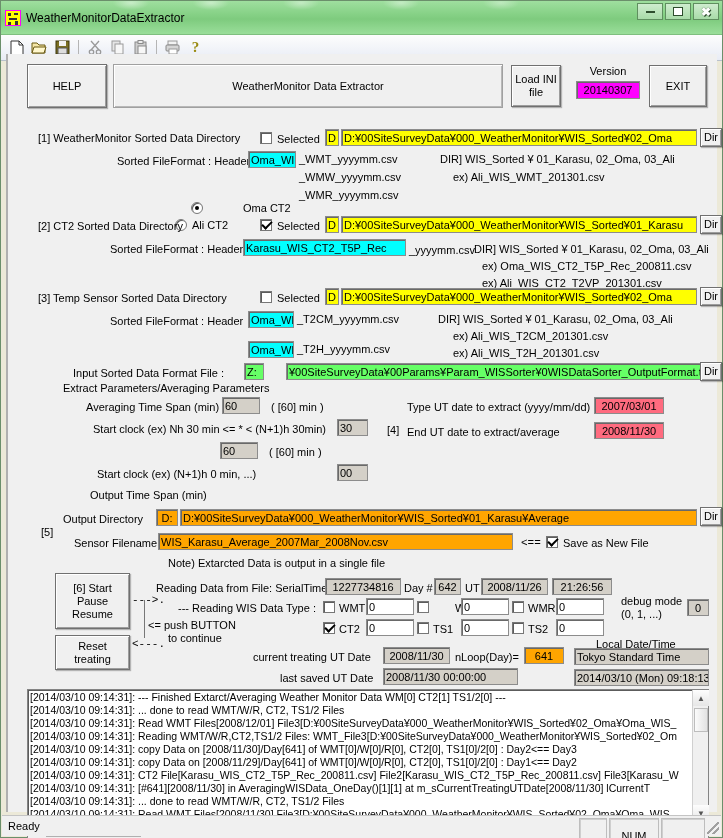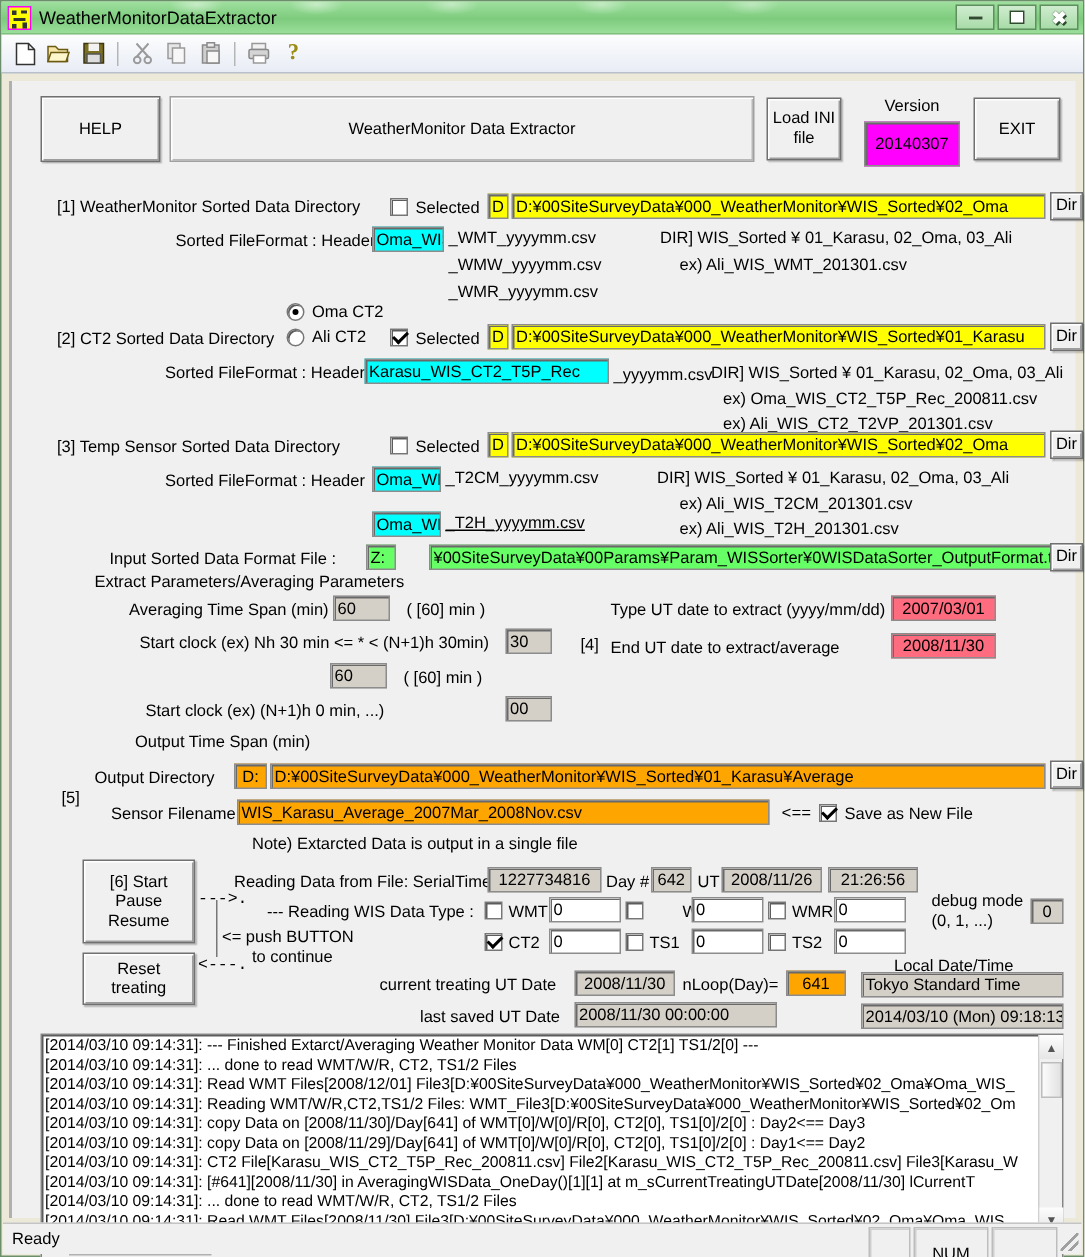--- a/index.html
+++ b/index.html
@@ -16,21 +16,21 @@
   
   .window {
     width: 723px; height: 838px;
     position: relative;
     background: #ece9d8;
     border: 1px solid #6b8f6b;
   }
 
   
   .titlebar {
-    height: 22px;
+    height: 34px;
     background: linear-gradient(to bottom, #9fdf9f 0%, #86d186 40%, #7ecb7e 55%, #9ade9a 100%);
     display: flex; align-items: center;
     position: relative;
     border-bottom: 1px solid #7fbf7f;
   }
   .titlebar::after {
     content: "";
     position: absolute; left: 0; top: 0; right: 0; bottom: 0;
     background:
       radial-gradient(ellipse 26px 10px at 130px 2px, rgba(255,255,255,.45), transparent 70%),
@@ -319,21 +319,21 @@
     <div class="grouppanel abs" style="left:105px; top:10px; width:390px; height:44px; display:flex; align-items:center; justify-content:center;">
       <span>WeatherMonitor Data Extractor</span>
     </div>
 
     <div class="btn3d abs" style="left:503px; top:11px; width:50px; height:42px;">
       <span>Load INI</span>
       <span>file</span>
     </div>
 
     <div class="lbl abs" style="left:568px; top:11px; width:64px; text-align:center;">Version</div>
-    <div class="fld magenta abs" style="left:568px; top:27px; width:64px; height:30px; justify-content:center;">20140307</div>
+    <div class="fld magenta abs" style="left:568px; top:27px; width:64px; height:18px; justify-content:center;">20140307</div>
 
     <div class="btn3d abs" style="left:641px; top:11px; width:58px; height:42px;">
       <span>EXIT</span>
     </div>
 
     <div class="lbl abs" style="left:30px; top:78px;">[1] WeatherMonitor Sorted Data Directory</div>
     <div class="abs" style="left:252px; top:78px;">
       <span class="cbx"></span>
     </div>
     <div class="lbl abs" style="left:269px; top:79px;">Selected</div>
@@ -346,23 +346,23 @@
     <div class="lbl abs" style="left:109px; top:101px;">Sorted FileFormat : Header</div>
     <div class="fld cyan abs" style="left:240px; top:97px; width:48px;">Oma_WIS</div>
     <div class="lbl abs" style="left:291px; top:99px;">_WMT_yyyymm.csv</div>
     <div class="lbl abs" style="left:291px; top:117px;">_WMW_yyyymm.csv</div>
     <div class="lbl abs" style="left:291px; top:135px;">_WMR_yyyymm.csv</div>
     <div class="lbl abs" style="left:432px; top:99px;">DIR] WIS_Sorted ¥ 01_Karasu, 02_Oma, 03_Ali</div>
     <div class="lbl abs" style="left:445px; top:117px;">ex) Ali_WIS_WMT_201301.csv</div>
 
     <div class="abs" style="left:183px; top:148px; display:flex; align-items:center; gap:5px;">
       <span class="rdo checked"></span>
-      <span class="lbl" style="position:static;">Oma CT2</span>
-    </div>
-    <div class="abs" style="left:183px; top:165px; display:flex; align-items:center; gap:5px;">
+      <span class="lbl" style="position:static;margin-left:35px;">Oma CT2</span>
+    </div>
+    <div class="abs" style="left:167px; top:165px; display:flex; align-items:center; gap:5px;">
       <span class="rdo"></span>
       <span class="lbl" style="position:static;">Ali CT2</span>
     </div>
 
     <div class="lbl abs" style="left:30px; top:166px;">[2] CT2 Sorted Data Directory</div>
     <div class="abs" style="left:252px; top:165px;">
       <span class="cbx checked"></span>
     </div>
     <div class="lbl abs" style="left:269px; top:166px;">Selected</div>
     <div class="fld yellow abs" style="left:317px; top:162px; width:14px; justify-content:center;">D</div>
@@ -386,21 +386,21 @@
     <div class="fld yellow abs" style="left:317px; top:234px; width:14px; justify-content:center;">D</div>
     <div class="fld yellow abs" style="left:333px; top:234px; width:356px;">D:¥00SiteSurveyData¥000_WeatherMonitor¥WIS_Sorted¥02_Oma</div>
     <div class="btn3d dirbtn abs" style="left:692px; top:233px;">
       <span>Dir</span>
     </div>
 
     <div class="lbl abs" style="left:102px; top:261px;">Sorted FileFormat : Header</div>
     <div class="fld cyan abs" style="left:240px; top:257px; width:46px;">Oma_WIS</div>
     <div class="lbl abs" style="left:289px; top:259px;">_T2CM_yyyymm.csv</div>
     <div class="fld cyan abs" style="left:240px; top:287px; width:46px;">Oma_WIS</div>
-    <div class="lbl abs" style="left:289px; top:289px;text-decoration:underline;">_T2H_yyyymm.csv</div>
+    <div class="lbl abs" style="left:289px; top:289px;">_T2H_yyyymm.csv</div>
     <div class="lbl abs" style="left:430px; top:259px;">DIR] WIS_Sorted ¥ 01_Karasu, 02_Oma, 03_Ali</div>
     <div class="lbl abs" style="left:445px; top:276px;">ex) Ali_WIS_T2CM_201301.csv</div>
     <div class="lbl abs" style="left:445px; top:293px;">ex) Ali_WIS_T2H_201301.csv</div>
 
     <div class="lbl abs" style="left:65px; top:313px;">Input Sorted Data Format File :</div>
     <div class="fld green abs" style="left:236px; top:309px; width:20px;">Z:</div>
     <div class="fld green abs" style="left:258px; top:309px; width:431px;margin-left:20px;">¥00SiteSurveyData¥00Params¥Param_WISSorter¥0WISDataSorter_OutputFormat.txt</div>
     <div class="btn3d dirbtn abs" style="left:692px; top:308px;">
       <span>Dir</span>
     </div>

